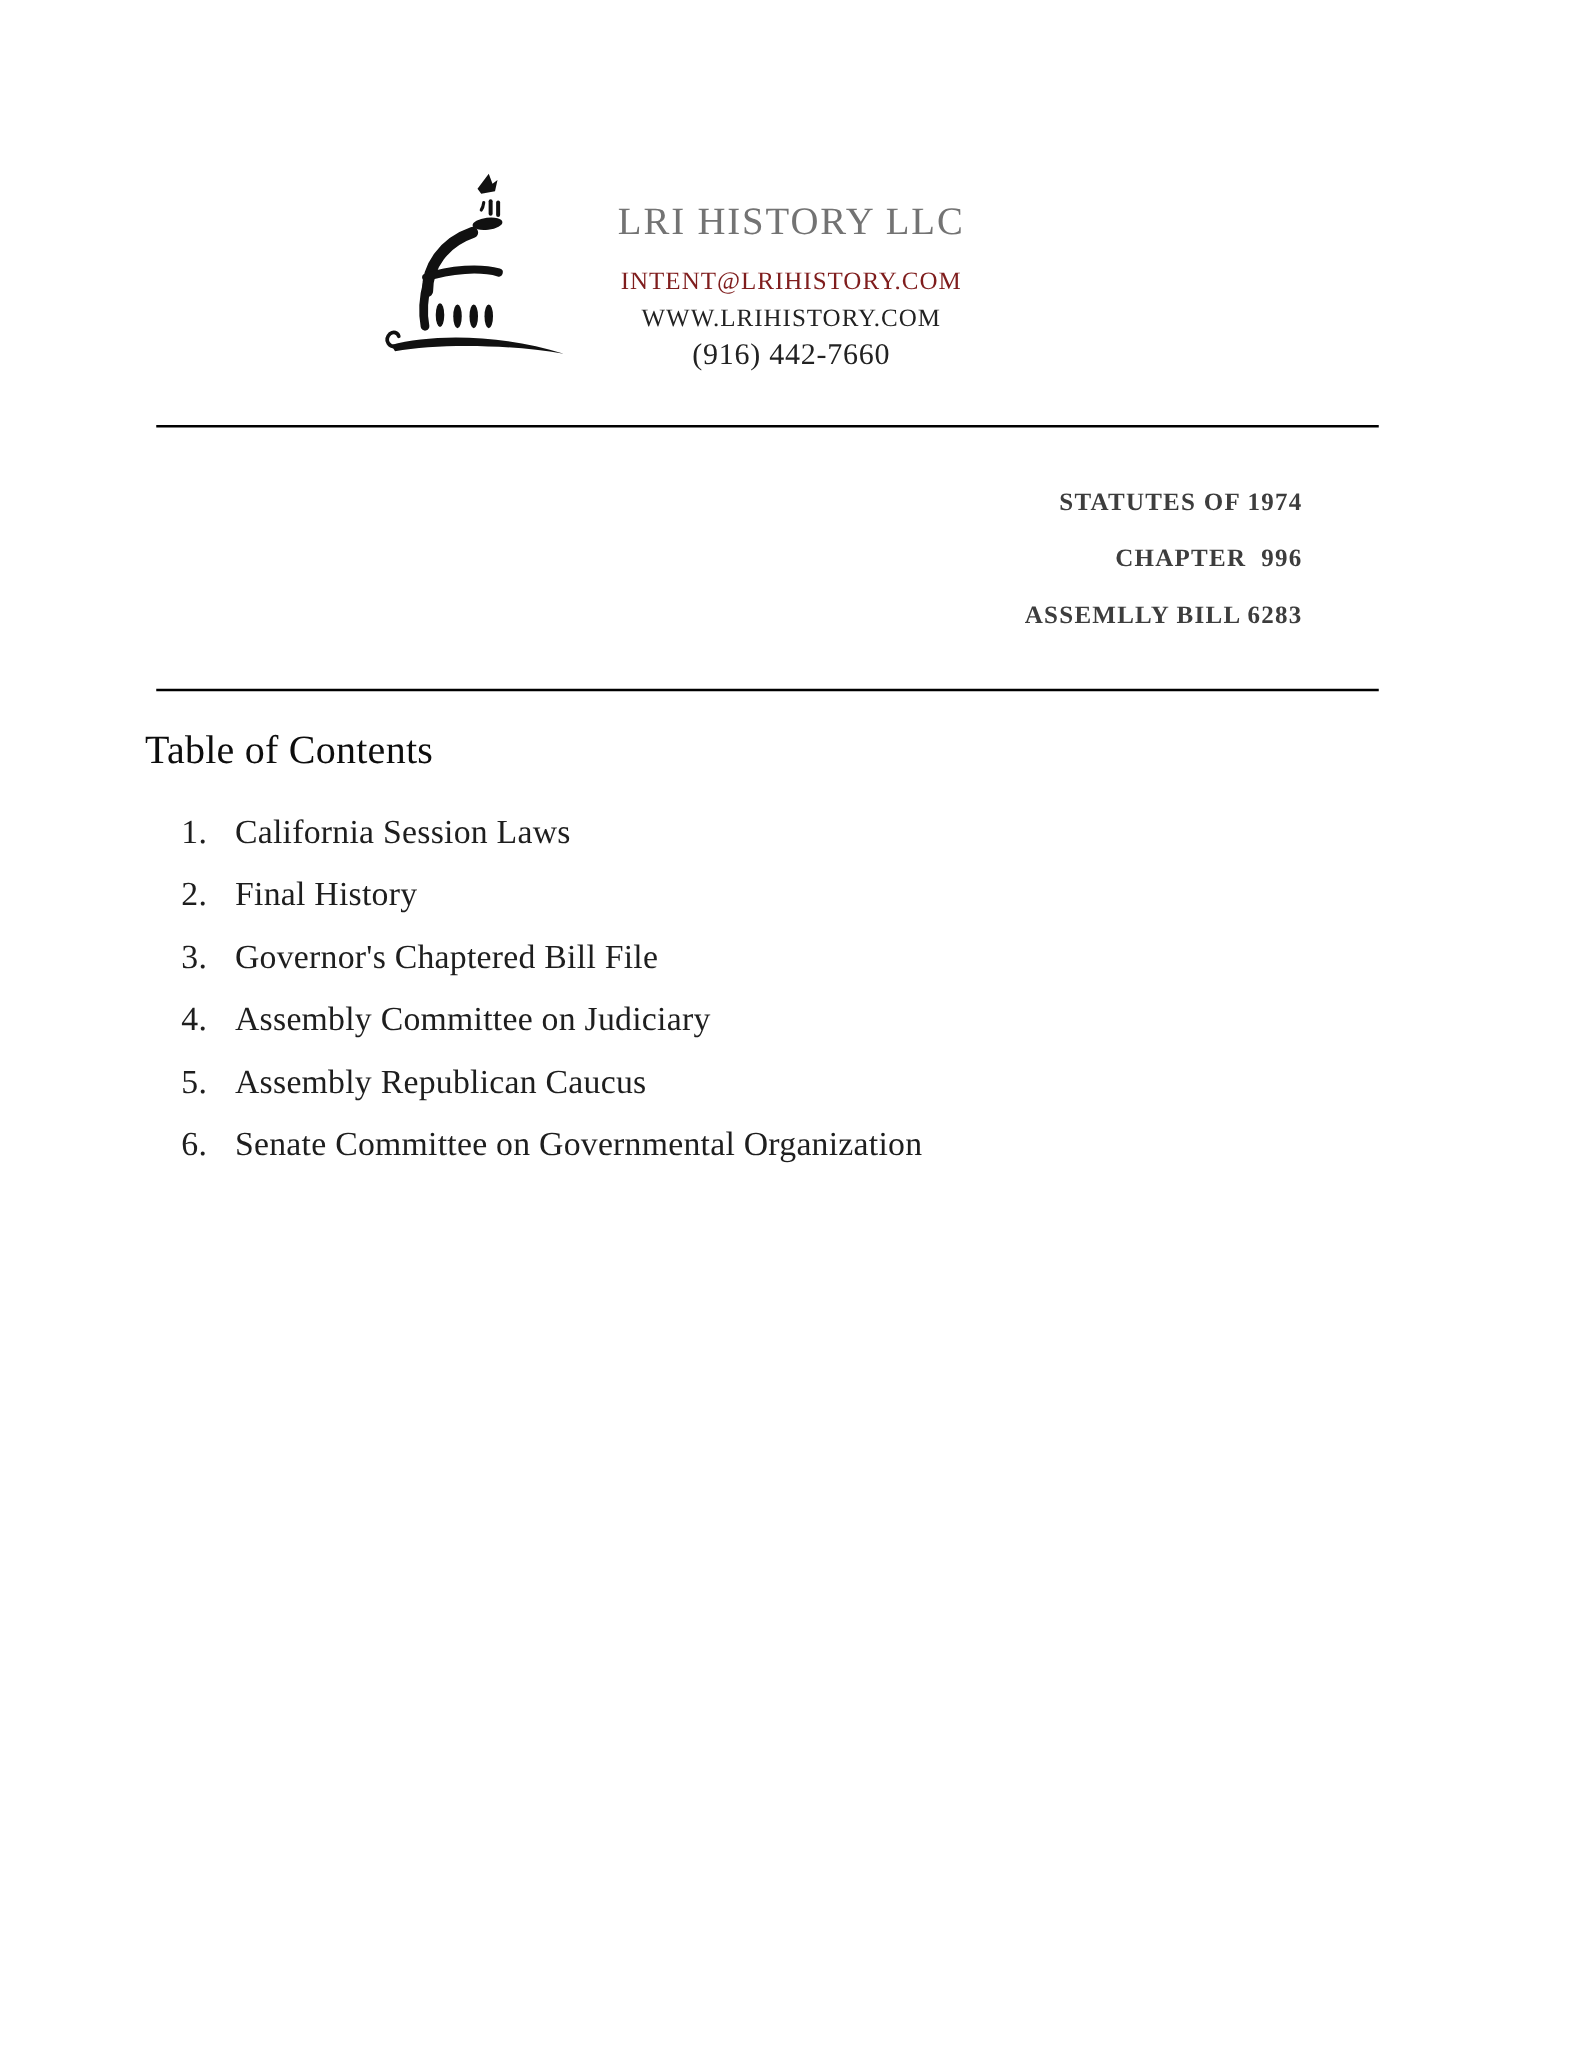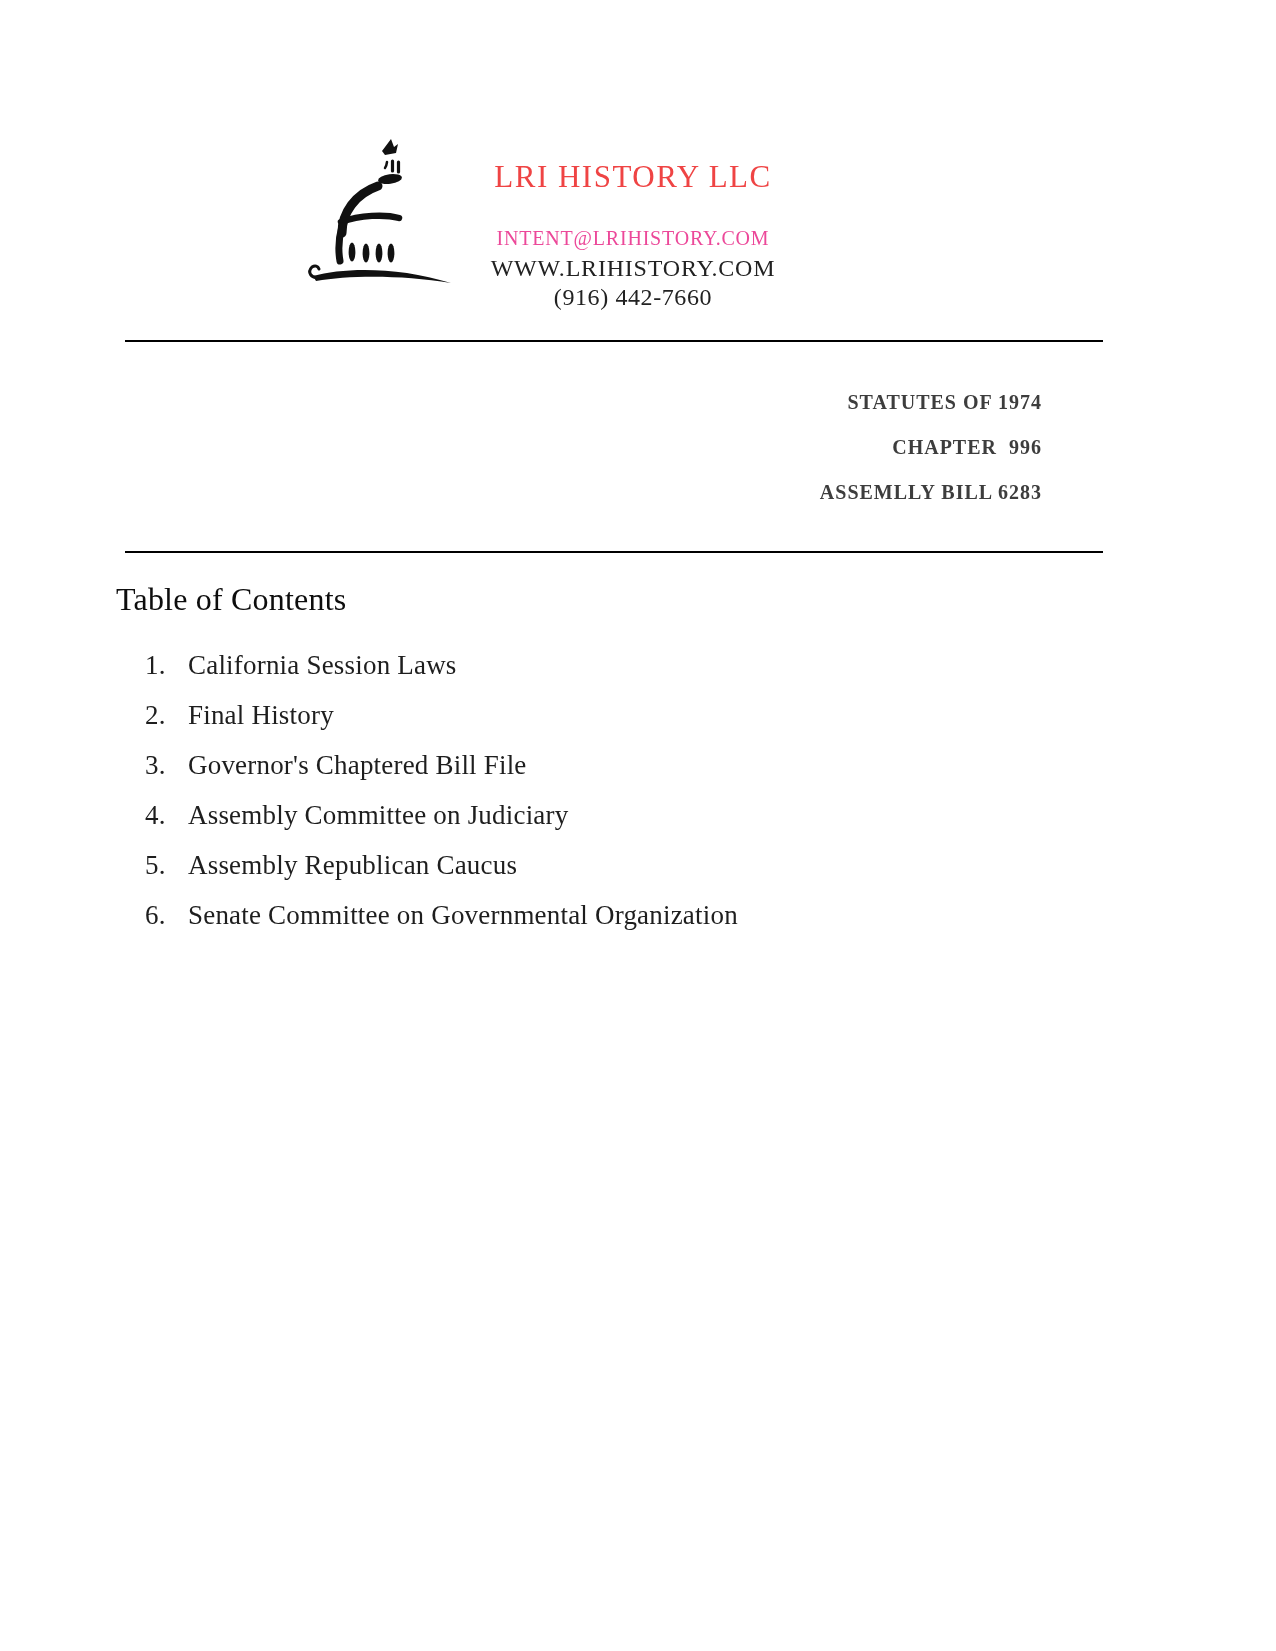--- a/index.html
+++ b/index.html
@@ -30,31 +30,31 @@
     left: 433px;
     top: 158px;
     width: 400px;
     text-align: center;
     color: #1c1c1c;
   }
   .company-name {
     font-size: 31px;
     line-height: 38px;
     letter-spacing: 1.5px;
-    color: #ef4444;
+    color: #737373;
   }
   .contact-email {
-    margin-top: 27px;
+    margin-top: 14px;
     font-size: 20px;
     line-height: 30px;
     letter-spacing: 0.8px;
-    color: #ec4899;
+    color: #7f1d1d;
   }
   .contact-web {
-    font-size: 24px;
+    font-size: 20px;
     line-height: 30px;
     letter-spacing: 0.8px;
     color: #222222;
   }
   .contact-phone {
     font-size: 24px;
     line-height: 29px;
     letter-spacing: 0.6px;
     color: #222222;
   }

